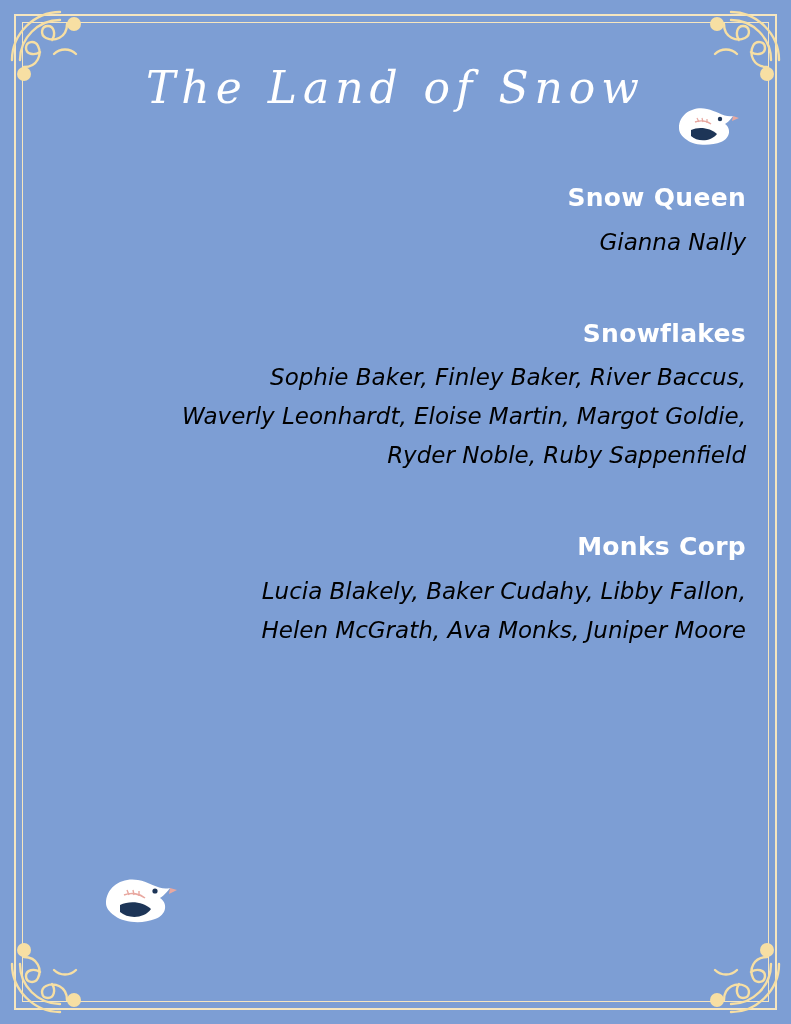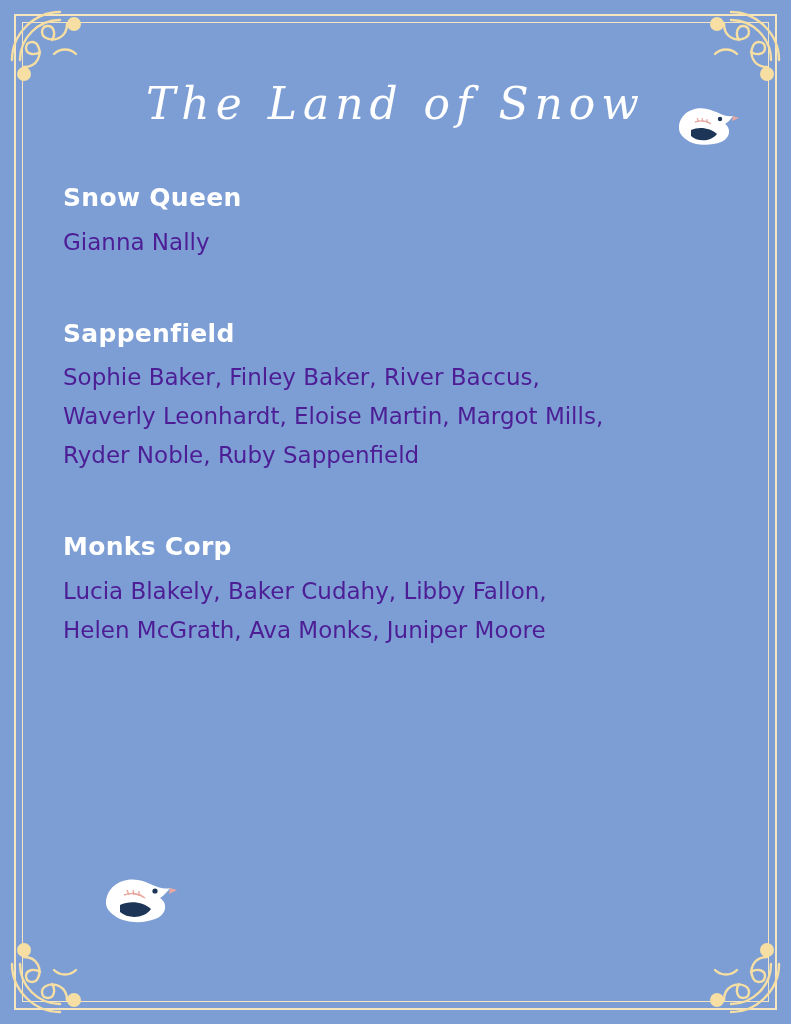--- a/index.html
+++ b/index.html
@@ -47,55 +47,56 @@
     color: #f7dfa3;
   }
   .corner svg { display: block; width: 96px; height: 96px; }
   .corner.tl { left: 8px;  top: 8px; }
   .corner.tr { right: 8px; top: 8px;  transform: scaleX(-1); }
   .corner.bl { left: 8px;  bottom: 8px; transform: scaleY(-1); }
   .corner.br { right: 8px; bottom: 8px; transform: scale(-1,-1); }
 
   .title {
     position: absolute;
-    top: 78px;
+    top: 62px;
     left: 0;
     width: 791px;
     text-align: center;
     font-family: "DejaVu Serif", serif;
     font-style: italic;
     font-size: 44px;
     letter-spacing: 6px;
     color: #ffffff;
     white-space: nowrap;
   }
 
   .content {
     position: absolute;
     top: 182px;
-    left: 63px;
+    left: 45px;
     width: 701px;
-    text-align: left;
+    text-align: right;
     color: #ffffff;
   }
   .section { margin-bottom: 0; }
   .section + .section { margin-top: 56px; }
   .section-heading {
     font-size: 25px;
     font-weight: bold;
     color: #ffffff;
     letter-spacing: 0.3px;
     margin: 0 0 8px 0;
     line-height: 1.3;
   }
   .section-names {
     font-size: 23px;
     line-height: 39px;
-    color: #4c1d95;
+    color: #000000;
     font-weight: 400;
+    font-style: italic;
   }
   .section-names .nameline { display: block; white-space: nowrap; }
 
   
   .bird {
     position: absolute;
   }
   .bird svg { display: block; }
   .bird-top { right: 52px; top: 100px; }
   .bird-bottom { left: 98px; bottom: 95px; }
@@ -169,24 +170,24 @@
   <div class="content">
 
     <div class="section">
       <div class="section-heading">Snow Queen</div>
       <div class="section-names">
         <span class="nameline">Gianna Nally</span>
       </div>
     </div>
 
     <div class="section">
-      <div class="section-heading">Sappenfield</div>
+      <div class="section-heading">Snowflakes</div>
       <div class="section-names">
         <span class="nameline">Sophie Baker, Finley Baker, River Baccus,</span>
-        <span class="nameline">Waverly Leonhardt, Eloise Martin, Margot Mills,</span>
+        <span class="nameline">Waverly Leonhardt, Eloise Martin, Margot Goldie,</span>
         <span class="nameline">Ryder Noble, Ruby Sappenfield</span>
       </div>
     </div>
 
     <div class="section">
       <div class="section-heading">Monks Corp</div>
       <div class="section-names">
         <span class="nameline">Lucia Blakely, Baker Cudahy, Libby Fallon,</span>
         <span class="nameline">Helen McGrath, Ava Monks, Juniper Moore</span>
       </div>

